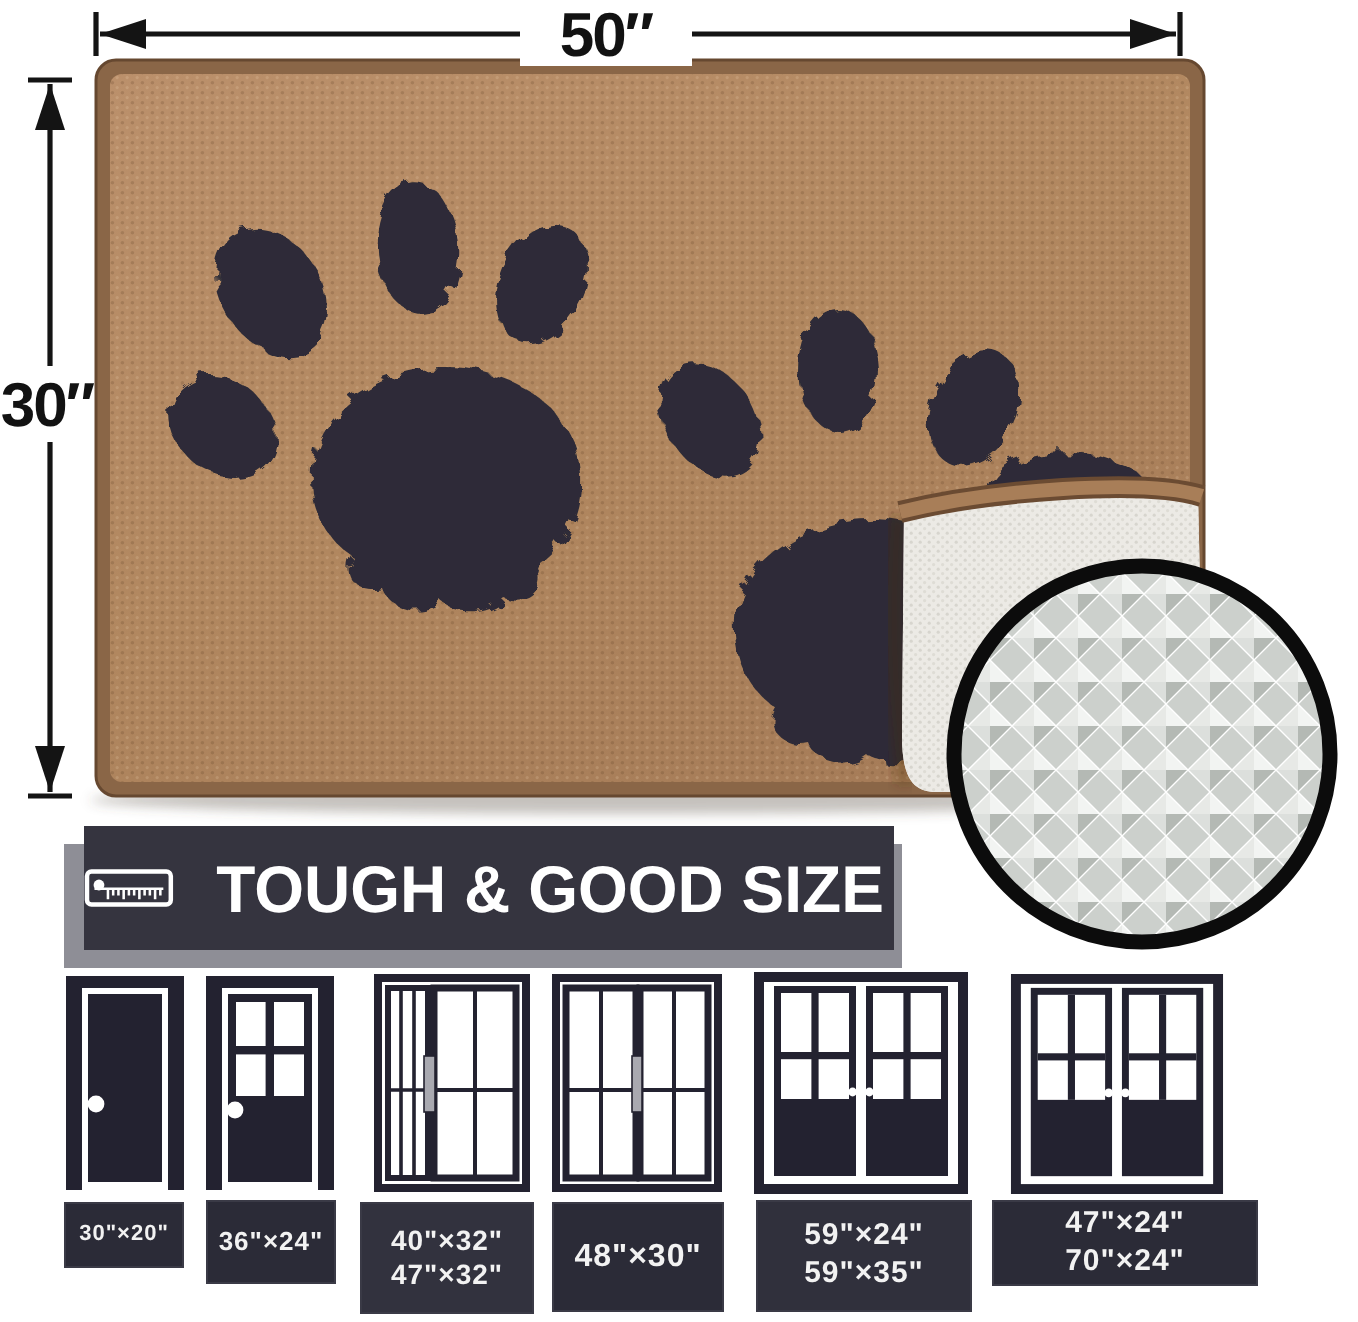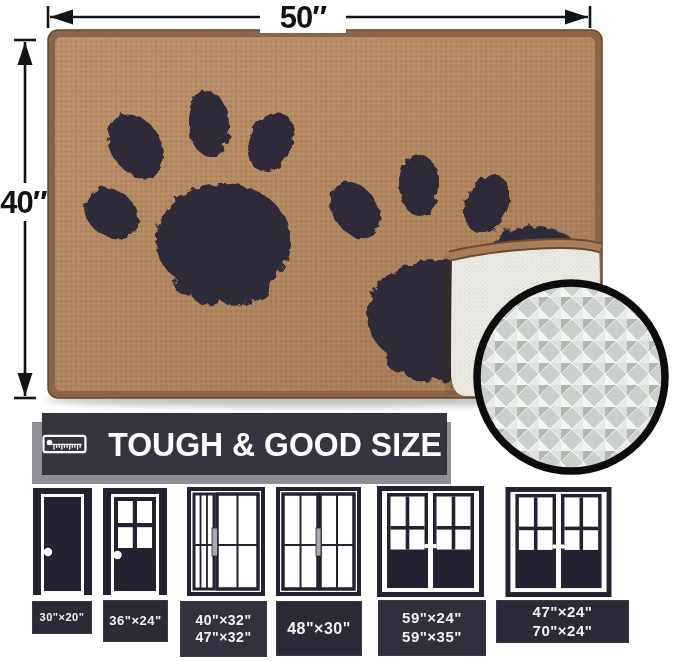--- a/index.html
+++ b/index.html
@@ -134,21 +134,21 @@
       <path d="M450,256 C495,245 572,239 601,248" fill="none" stroke="#6b4b32" stroke-width="11"></path>
       <path d="M450,256 C495,245 572,239 601,248" fill="none" stroke="#a87e58" stroke-width="7"></path>
     </g>
 
     <g>
       <circle cx="571" cy="377" r="94" fill="url(#pyr)" stroke="#0c0c0c" stroke-width="7.5"></circle>
     </g>
   </svg>
 
   <div class="dim-label" id="width-label">50″</div>
-  <div class="dim-label" id="height-label">40″</div>
+  <div class="dim-label" id="height-label">30″</div>
 
   <div class="banner">
     <svg width="58" height="26" viewBox="0 0 60 26">
       <rect x="2" y="2" width="56" height="22" rx="3" fill="none" stroke="#fff" stroke-width="3"></rect>
       <circle cx="10" cy="11" r="3.6" fill="#fff"></circle>
       <path d="M7,13.5 H53" stroke="#fff" stroke-width="1.6"></path>
       <path d="M16,13.5 v7 M19.5,13.5 v4.5 M23,13.5 v4.5 M26.5,13.5 v7 M30,13.5 v4.5
                M33.5,13.5 v4.5 M37,13.5 v7 M40.5,13.5 v4.5 M44,13.5 v4.5 M47.5,13.5 v7 M51,13.5 v4.5" stroke="#fff" stroke-width="1.7"></path>
     </svg>
     <span class="banner-text">TOUGH &amp; GOOD SIZE</span>

